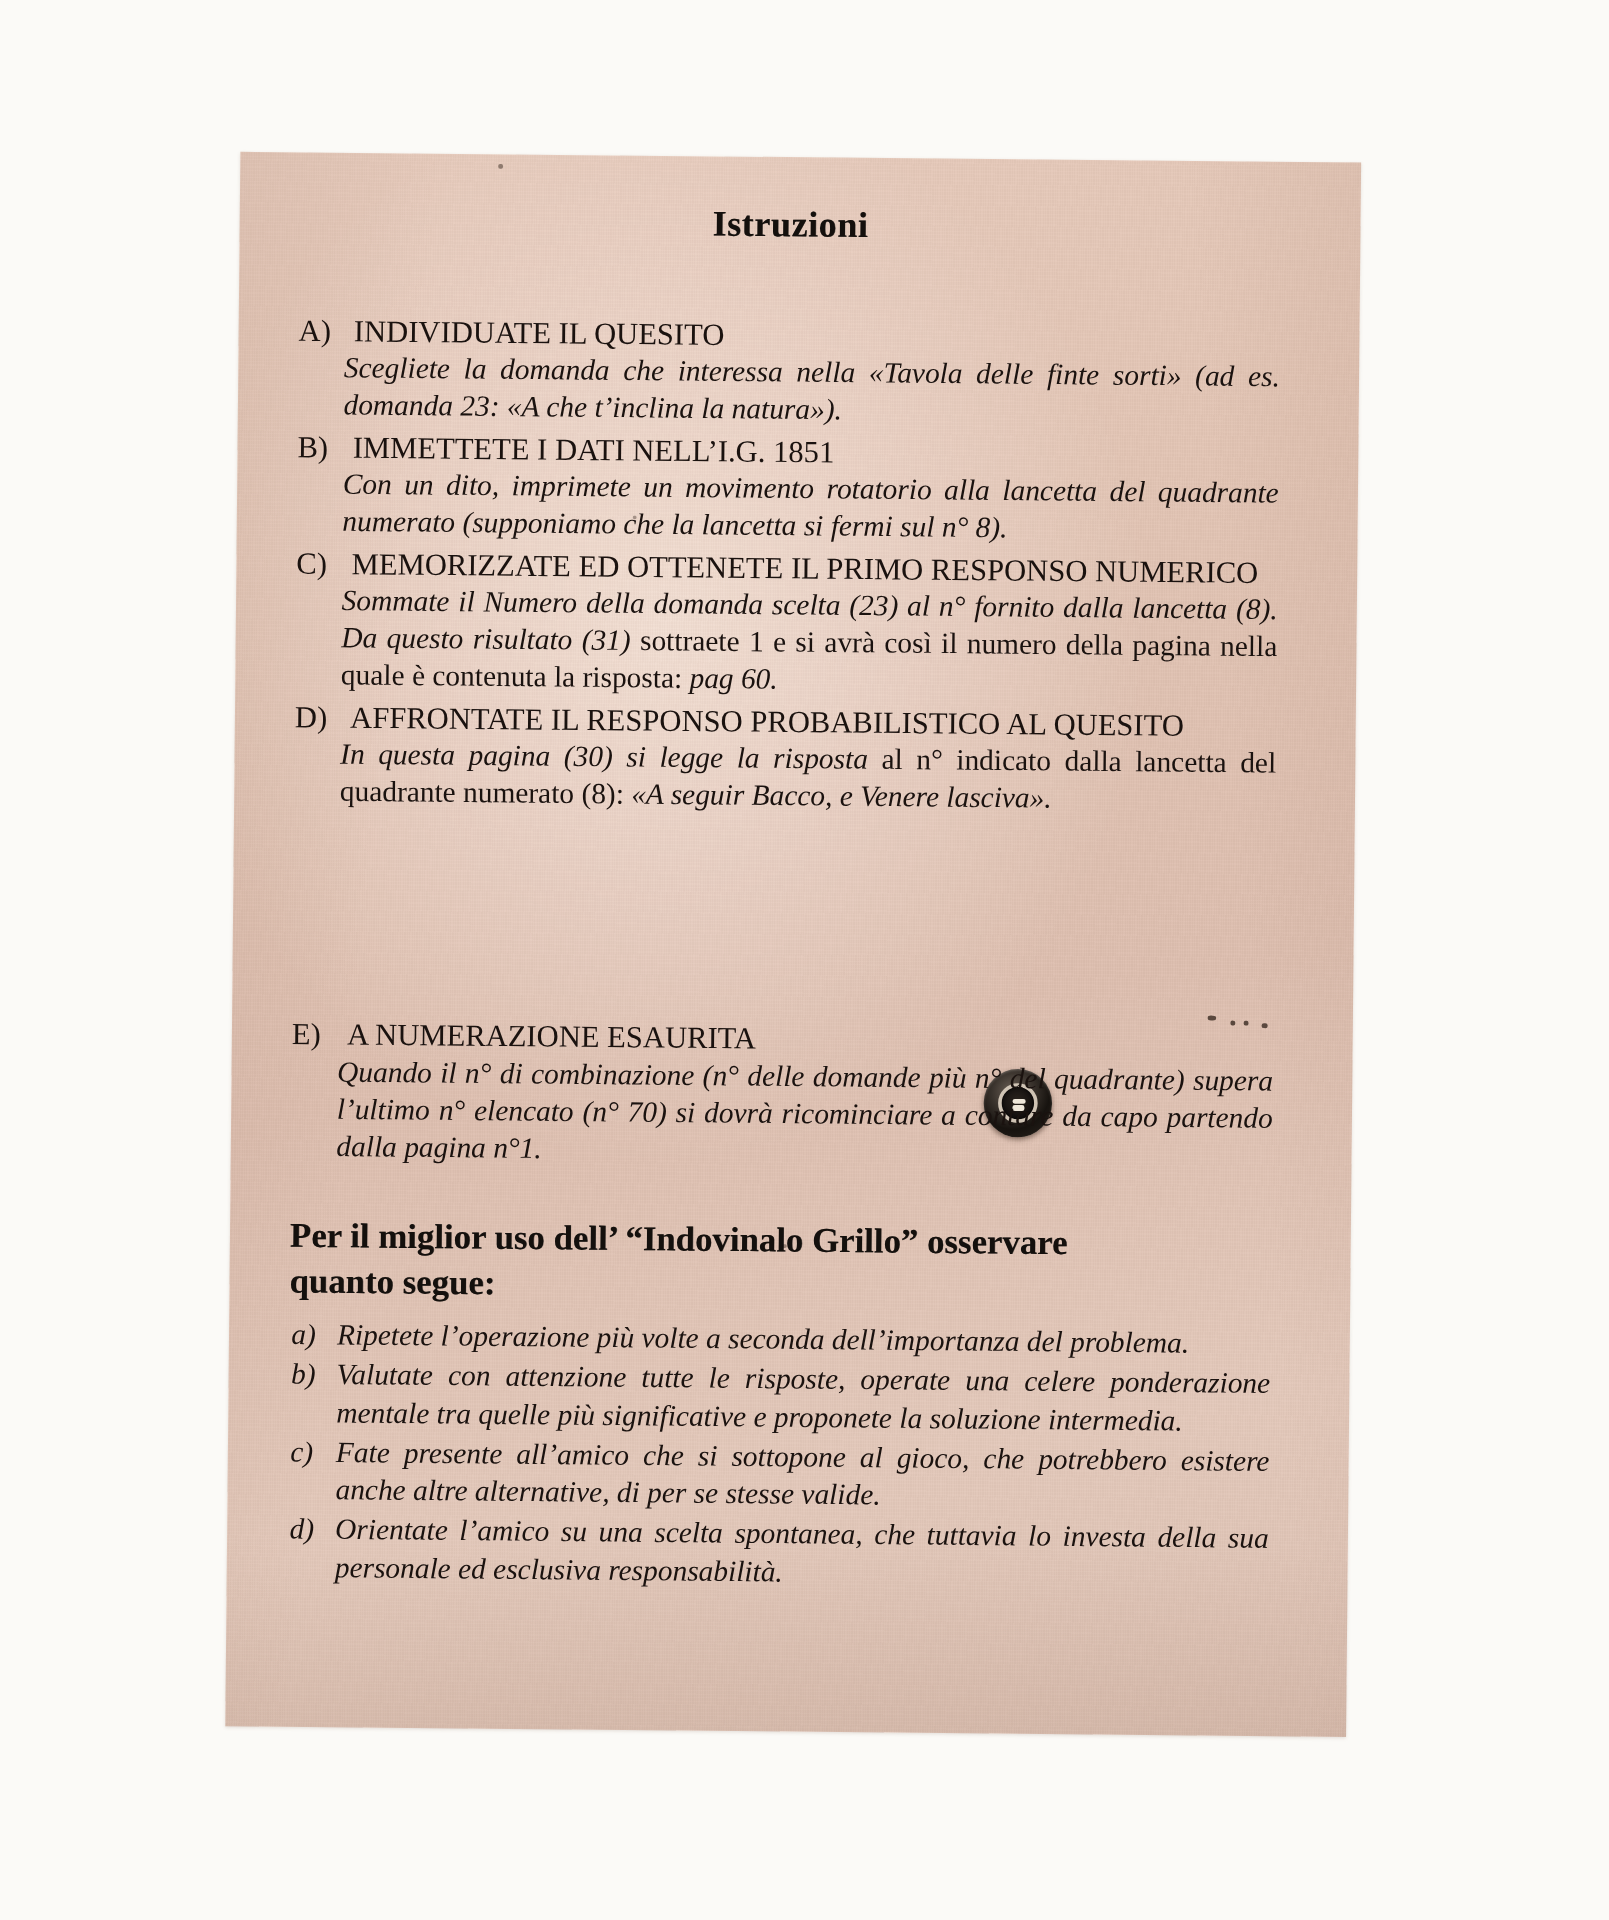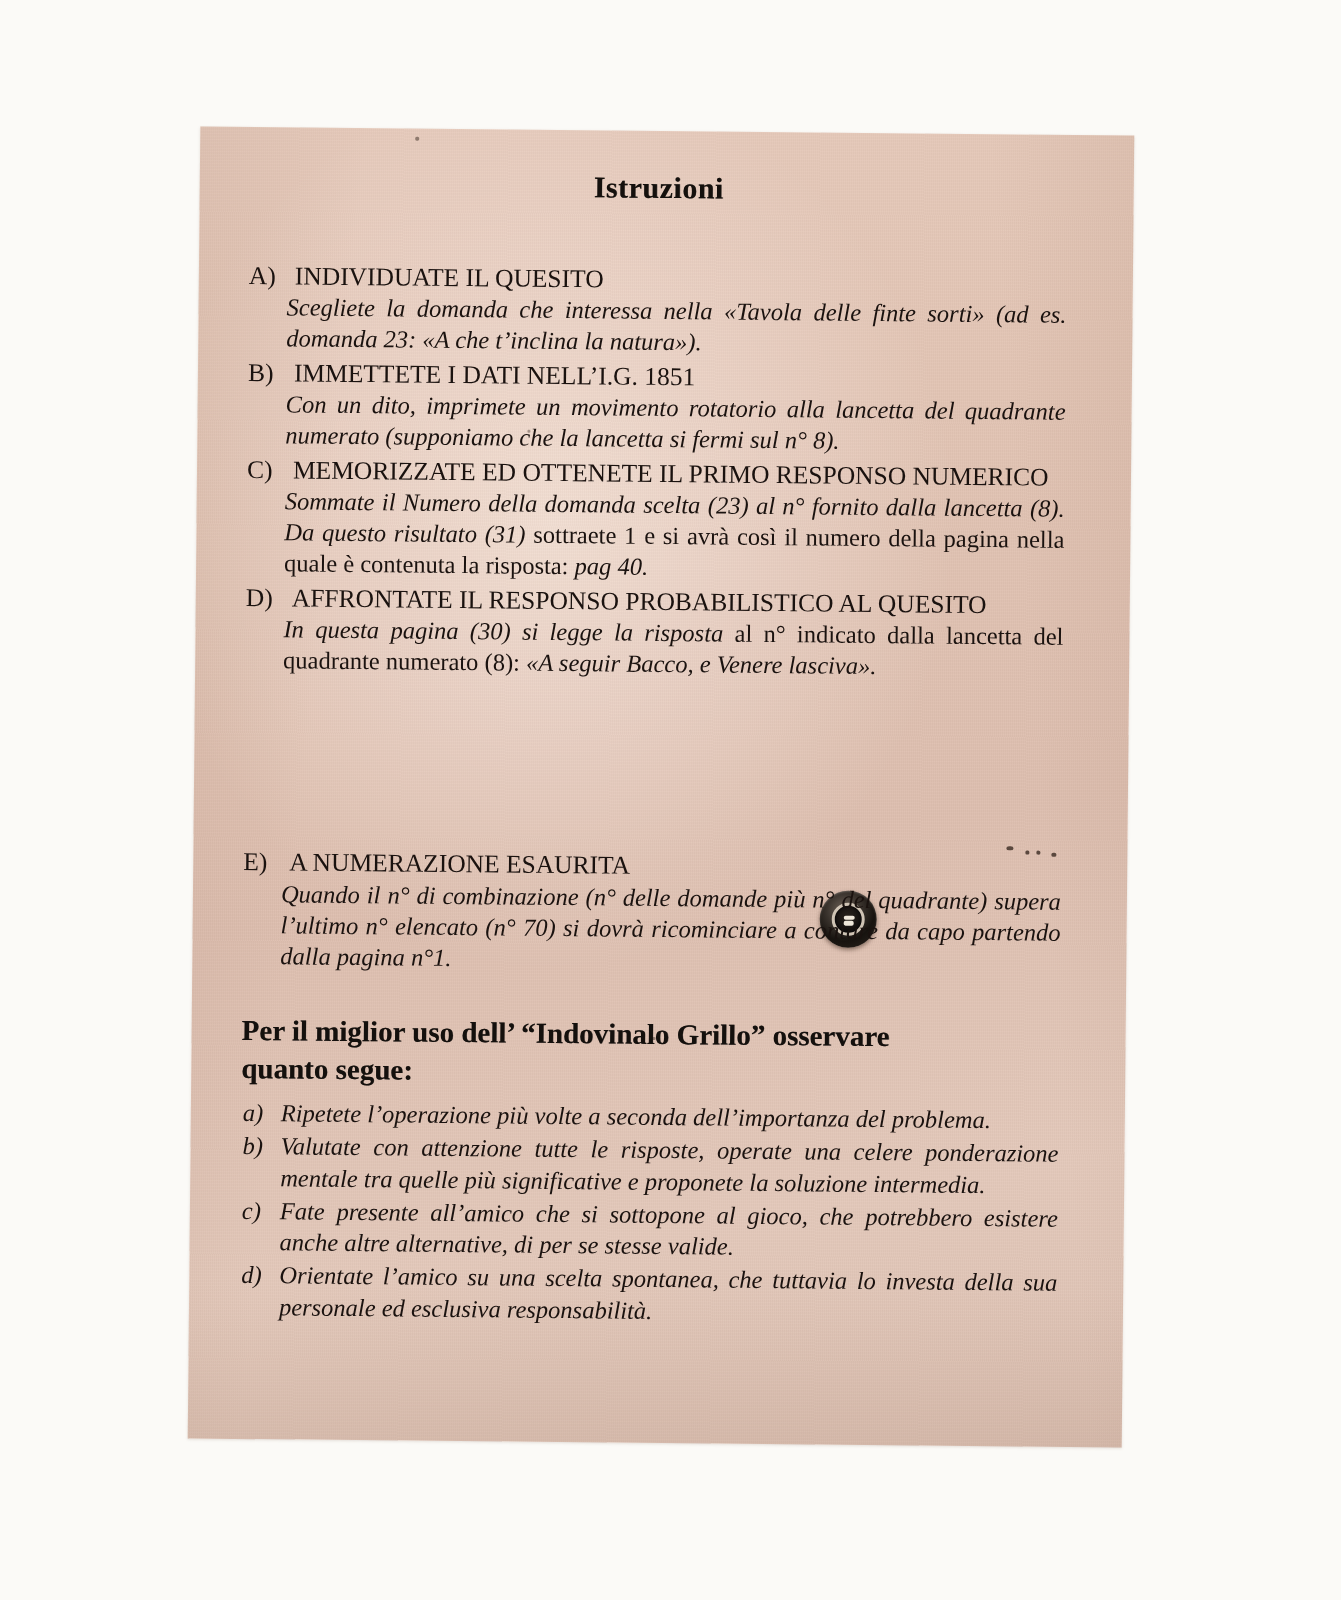--- a/index.html
+++ b/index.html
@@ -221,21 +221,21 @@
       <div class="sec-body"><span>Scegliete la domanda che interessa nella «Tavola delle finte sorti»</span> <span>(ad es. domanda 23: «A che t’inclina la natura»).</span></div>
     </div>
 
     <div class="section">
       <div class="sec-head"><span class="sec-letter">B)</span><span>IMMETTETE I DATI NELL’I.G. 1851</span></div>
       <div class="sec-body">Con un dito, imprimete un movimento rotatorio alla lancetta del quadrante numerato (supponiamo che la lancetta si fermi sul n° 8).</div>
     </div>
 
     <div class="section">
       <div class="sec-head"><span class="sec-letter">C)</span><span>MEMORIZZATE ED OTTENETE IL PRIMO RESPONSO NUMERICO</span></div>
-      <div class="sec-body noindent"><span class="it">Sommate il Numero della domanda scelta (23) al n° fornito dalla lancetta (8). Da questo risultato (31) </span><span class="rm">sottraete 1 e si avrà così il numero della pagina nella quale è contenuta la risposta: </span><span class="it">pag 40.</span></div>
+      <div class="sec-body noindent"><span class="it">Sommate il Numero della domanda scelta (23) al n° fornito dalla lancetta (8). Da questo risultato (31) </span><span class="rm">sottraete 1 e si avrà così il numero della pagina nella quale è contenuta la risposta: </span><span class="it">pag 60.</span></div>
     </div>
 
     <div class="section">
       <div class="sec-head"><span class="sec-letter">D)</span><span>AFFRONTATE IL RESPONSO  PROBABILISTICO AL QUESITO</span></div>
       <div class="sec-body"><span class="it">In questa pagina (30) si legge la risposta </span><span class="rm">al n° indicato dalla lancetta del quadrante numerato (8): </span><span class="it">«A seguir Bacco, e Venere lasciva».</span></div>
     </div>
 
     <div class="section" style="margin-top:169px;">
       <div class="sec-head"><span class="sec-letter">E)</span><span>A NUMERAZIONE ESAURITA</span></div>
       <div class="sec-body">Quando il n° di combinazione (n° delle domande più n° del quadrante) supera l’ultimo n° elencato (n° 70) si dovrà ricominciare a contare da capo partendo dalla pagina n°1.</div>

